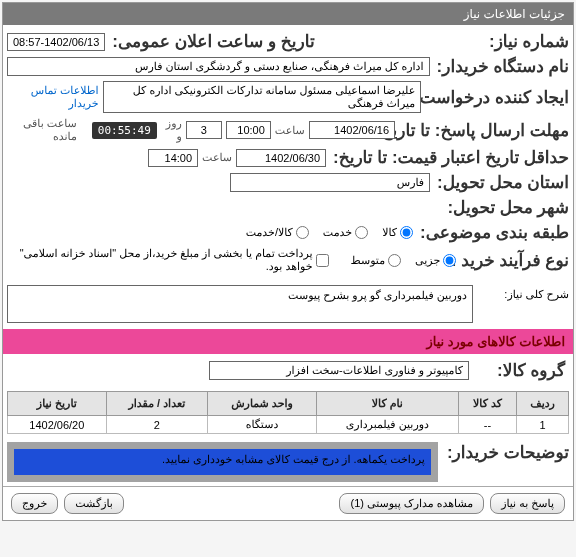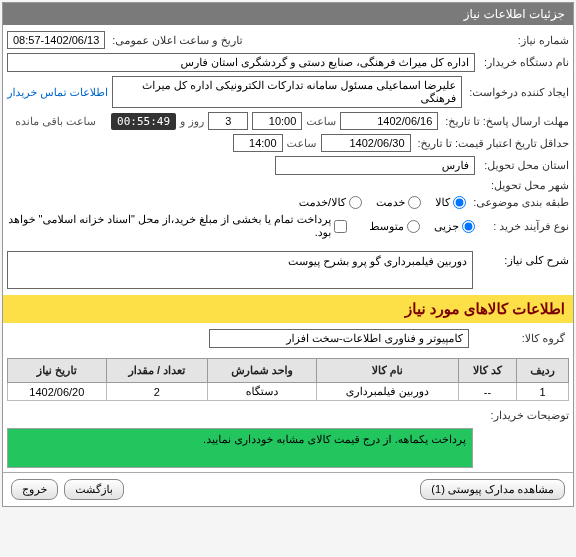--- a/index.html
+++ b/index.html
@@ -26,24 +26,25 @@
 }
 .row {
   display: flex;
   align-items: center;
   margin-bottom: 4px;
   gap: 4px;
 }
 .label {
   color: #333;
   white-space: nowrap;
-  font-size: 11px;
+  font-size: 17px;
   min-width: 90px;
   text-align: right;
   padding-left: 3px;
+  font-weight: bold;
 }
 .field {
   background: #fff;
   border: 1px solid #666;
   padding: 2px 5px;
   font-size: 11px;
   min-height: 18px;
   display: inline-flex;
   align-items: center;
 }
@@ -81,25 +82,25 @@
   padding-top: 3px;
 }
 .textarea {
   flex: 1;
   border: 1px solid #666;
   padding: 3px 5px;
   min-height: 38px;
   background: #fff;
 }
 .section-title {
-  background: #fde047;
+  background: #ec4899;
   color: #7a0000;
   font-weight: bold;
   padding: 5px 8px;
-  font-size: 15px;
+  font-size: 13px;
 }
 .group-row {
   display: flex;
   align-items: center;
   padding: 6px 8px;
   gap: 6px;
 }
 table.grid {
   width: calc(100% - 8px);
   margin: 4px;
@@ -120,26 +121,25 @@
   text-align: center;
 }
 .notes-row {
   display: flex;
   align-items: flex-start;
   gap: 6px;
   padding: 4px;
 }
 .notes-box {
   flex: 1;
-  border: 1px solid #a3a3a3;
+  border: 7px solid #a3a3a3;
   padding: 4px 6px;
   min-height: 40px;
-  background: #22c55e;
+  background: #1d4ed8;
   text-align: right;
-  margin-top: 19px;
 }
 .footer {
   display: flex;
   justify-content: space-between;
   padding: 6px 8px;
   border-top: 1px solid #aaa;
   background: #fff;
 }
 .footer-left, .footer-right { display: flex; gap: 6px; }
 button {
@@ -276,20 +276,21 @@
       </tbody>
   </table>
 
   <div class="notes-row">
     <span class="label" style="min-width:90px">توضیحات خریدار:</span>
     <div class="notes-box">پرداخت یکماهه. از درج قیمت کالای مشابه خودداری نمایید.</div>
   </div>
 
   <div class="footer">
     <div class="footer-right">
+      <button>پاسخ به نیاز</button>
       <button>مشاهده مدارک پیوستی (1)</button>
     </div>
     <div class="footer-left">
       <button>بازگشت</button>
       <button>خروج</button>
     </div>
   </div>
 </div>
 
 </body></html>

